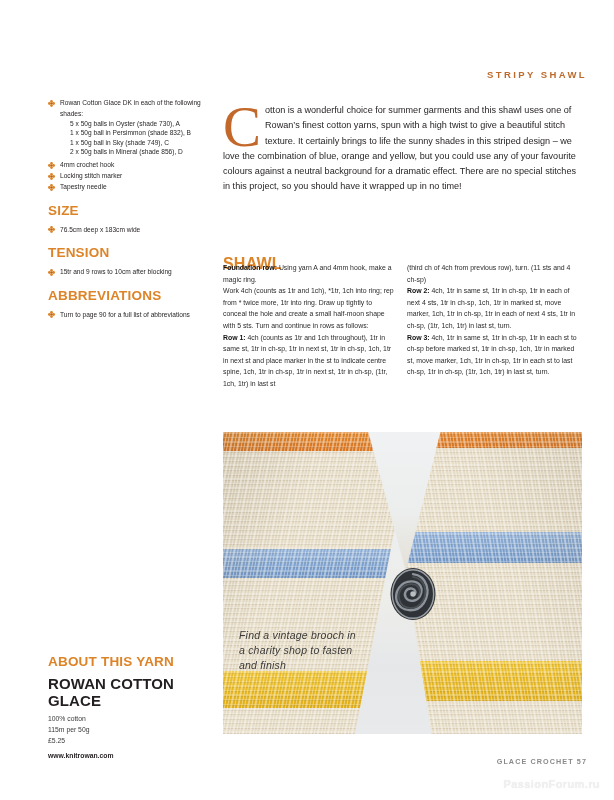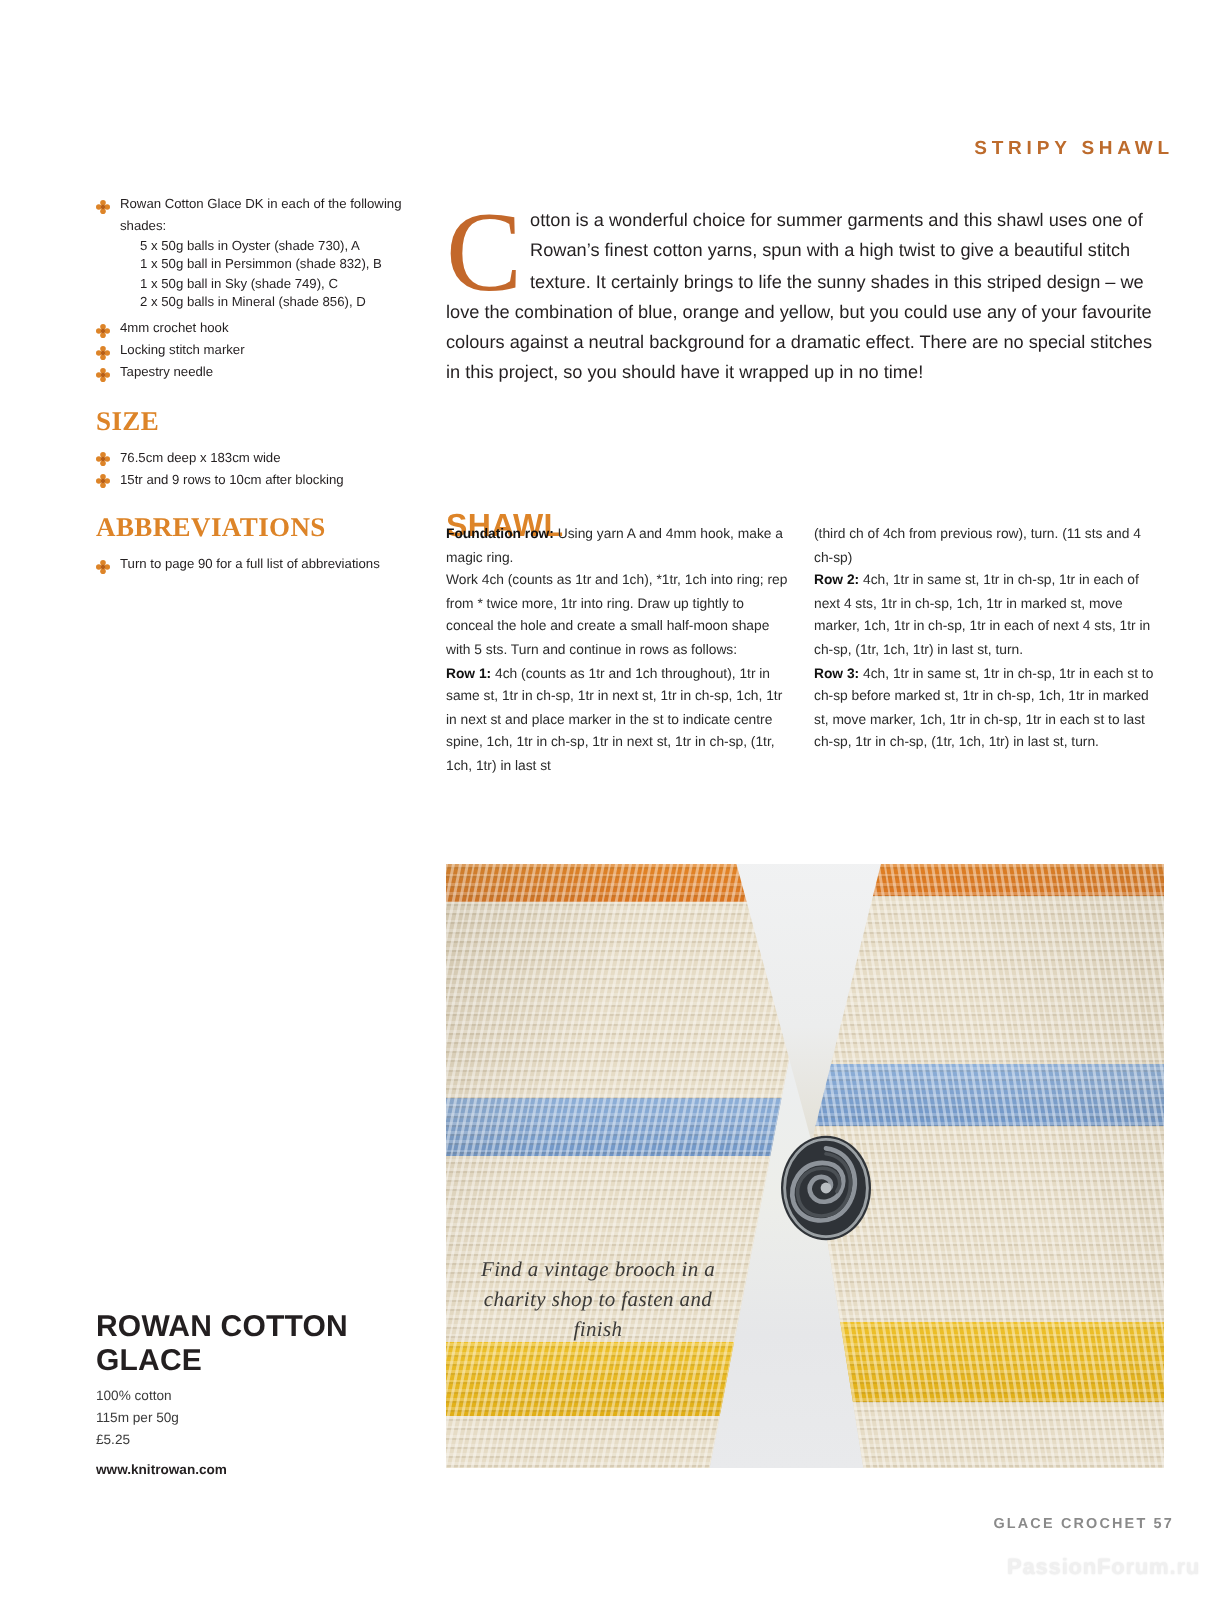--- a/index.html
+++ b/index.html
@@ -21,21 +21,21 @@
     font-family:"Liberation Sans", sans-serif;
     margin-top:22px;
   }
 
   
   .sidebar{position:absolute;left:48px;top:98px;width:160px;}
   .side-h{
     color:#dd8428;font-size:13.5px;font-weight:700;
     letter-spacing:.2px;margin:0 0 6px 0;line-height:1.1;
   }
-  .side-h.sub{margin-top:12px;font-family:Liberation Serif, serif;}
+  .side-h.sub{margin-top:12px;}
   ul.bullets{list-style:none;margin:0;padding:0;}
   ul.bullets li{
     position:relative;padding-left:12px;
     font-size:6.6px;line-height:9.6px;color:#231f20;
     margin-bottom:1.5px;
   }
   .flower{
     position:absolute;left:0;top:1.5px;
     width:7px;height:7px;display:block;
   }
@@ -148,25 +148,25 @@
     background:linear-gradient(180deg,#f1f2f3 0%,#eceded 60%,#e3e0d6 100%);
     clip-path:polygon(0% 0%, 100% 0%, 52% 100%);
   }
   
   .brooch{
     position:absolute;left:45.5%;top:44%;
     width:54px;height:58px;
   }
   .caption{
     position:absolute;left:16px;top:196px;width:120px;
-    font-family:Liberation Serif, serif;
+    font-family:Liberation Sans, sans-serif;
     font-style:italic;
     font-size:10.5px;line-height:15px;
     color:#3b3a38;
-    text-align:center;
+    text-align:left;
     letter-spacing:.2px;
   }
 
   
   .footer{
     position:absolute;right:27px;bottom:34px;
     font-size:7.2px;letter-spacing:1.1px;color:#8a8a8a;font-weight:600;
   }
   .watermark{
     position:absolute;right:14px;bottom:10px;
@@ -261,20 +261,21 @@
                 <circle cx="5" cy="8" r="2"></circle>
                 <circle cx="2" cy="5" r="2"></circle>
                 <circle cx="5" cy="5" r="1.6" fill="#b75f18"></circle>
               </g>
             </svg>
         </span>
         <span>76.5cm deep x 183cm wide</span>
       </li>
     </ul>
 
+    <h2 class="side-h sub">TENSION</h2>
     <ul class="bullets">
       <li>
         <span class="flower">
           <svg viewBox="0 0 10 10" width="7" height="7">
               <g fill="#dd8428">
                 <circle cx="5" cy="2" r="2"></circle>
                 <circle cx="8" cy="5" r="2"></circle>
                 <circle cx="5" cy="8" r="2"></circle>
                 <circle cx="2" cy="5" r="2"></circle>
                 <circle cx="5" cy="5" r="1.6" fill="#b75f18"></circle>
@@ -298,20 +299,21 @@
                 <circle cx="5" cy="5" r="1.6" fill="#b75f18"></circle>
               </g>
             </svg>
         </span>
         <span>Turn to page 90 for a full list of abbreviations</span>
       </li>
     </ul>
   </div>
 
   <div class="about">
+    <h2 class="side-h">ABOUT THIS YARN</h2>
     <p class="yarn-name">ROWAN COTTON GLACE</p>
     <p class="yarn-line">100% cotton</p>
     <p class="yarn-line">115m per 50g</p>
     <p class="yarn-line">£5.25</p>
     <p class="yarn-url">www.knitrowan.com</p>
   </div>
 
   <div class="intro">
     <span class="dropcap">C</span><span>otton is a wonderful choice for summer garments and this shawl uses one of Rowan’s finest cotton yarns, spun with a high twist to give a beautiful stitch texture. It certainly brings to life the sunny shades in this striped design – we love the combination of blue, orange and yellow, but you could use any of your favourite colours against a neutral background for a dramatic effect. There are no special stitches in this project, so you should have it wrapped up in no time!</span>
   </div>

